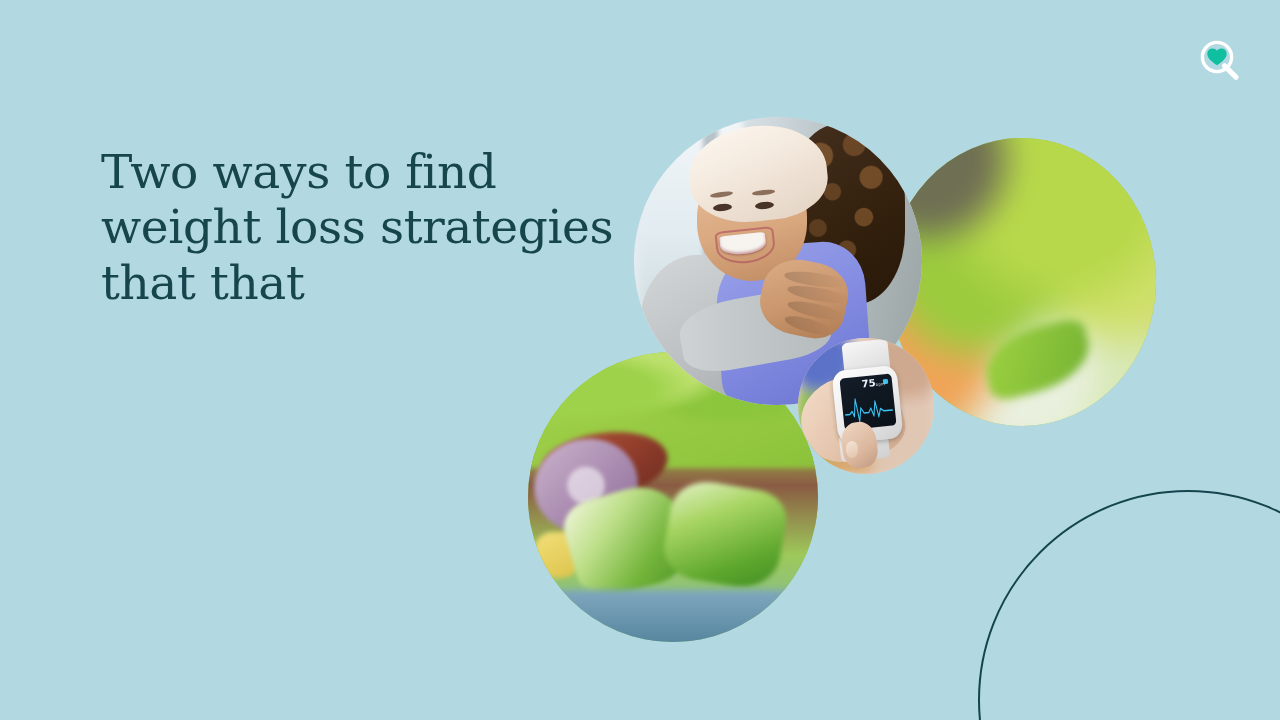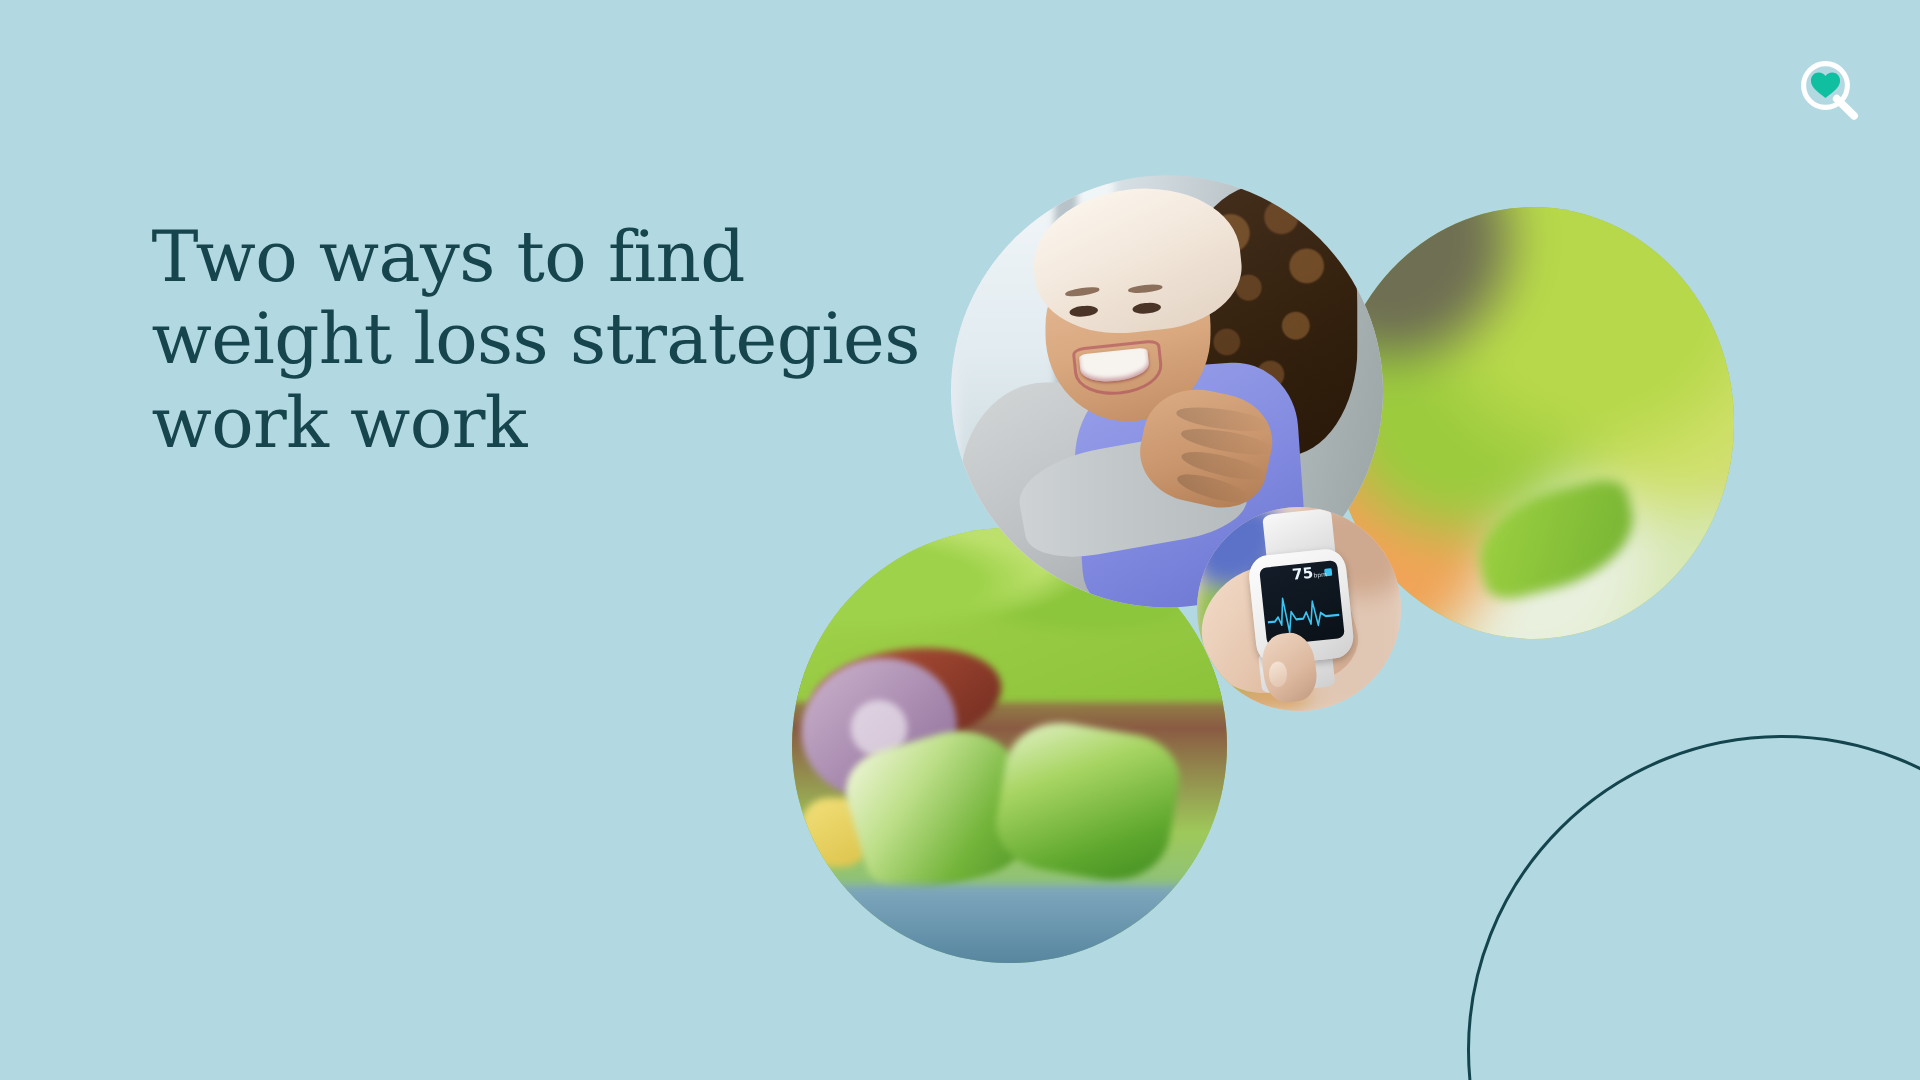--- a/index.html
+++ b/index.html
@@ -447,16 +447,16 @@
           </svg>
         </div>
         <div class="watch-thumb"></div>
         <div class="watch-nail"></div>
       </div>
     </div>
 
   </div>
 
   <div class="text-block">
-    <h1 class="headline">Two ways to find weight loss strategies work work</h1>
+    <h1 class="headline">Two ways to find weight loss strategies that that</h1>
   </div>
 
 </div>
 
 </body></html>

